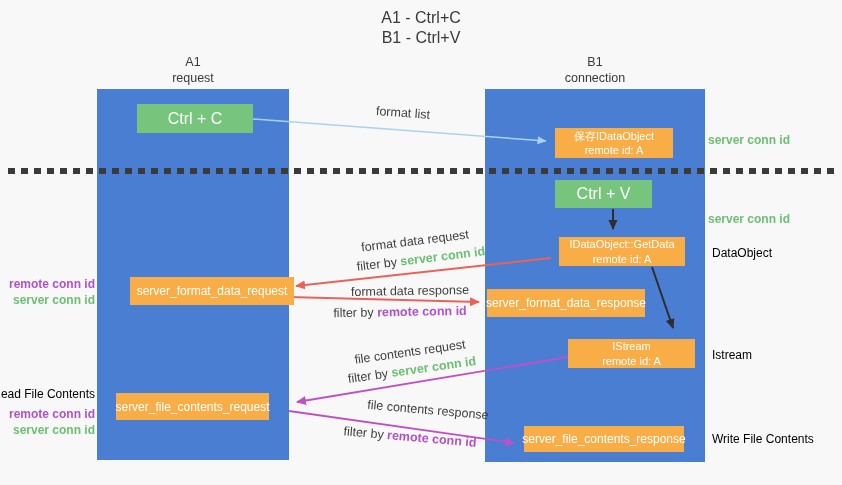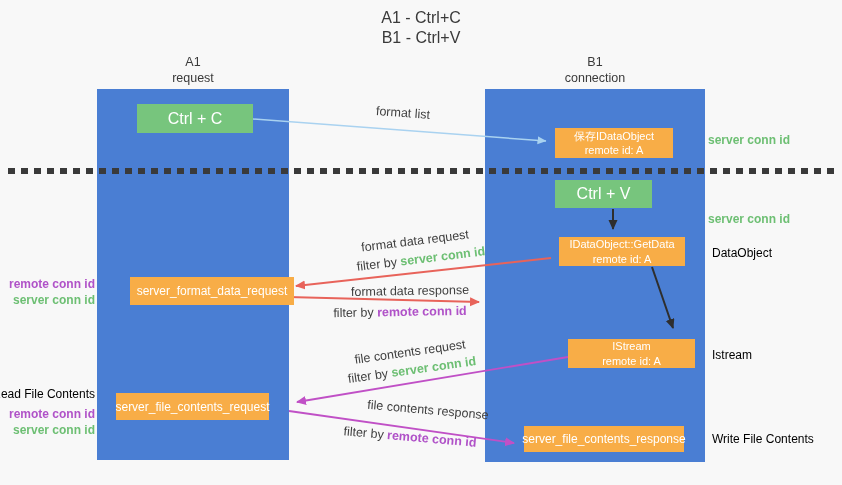--- a/index.html
+++ b/index.html
@@ -103,20 +103,23 @@
 
   <div class="node orange two" style="left:551px;top:237px;width:126px;height:29px;margin-left:8px;">
     <span>IDataObject::GetData</span>
     <span>remote id: A</span>
   </div>
 
   <div class="node orange" style="left:130px;top:277px;width:164px;height:28px;">
     <span>server_format_data_request</span>
   </div>
 
+  <div class="node orange" style="left:487px;top:289px;width:158px;height:28px;">
+    <span>server_format_data_response</span>
+  </div>
 
   <div class="node orange two" style="left:568px;top:339px;width:127px;height:29px;">
     <span>IStream</span>
     <span>remote id: A</span>
   </div>
 
   <div class="node orange" style="left:116px;top:393px;width:153px;height:27px;">
     <span>server_file_contents_request</span>
   </div>
 

